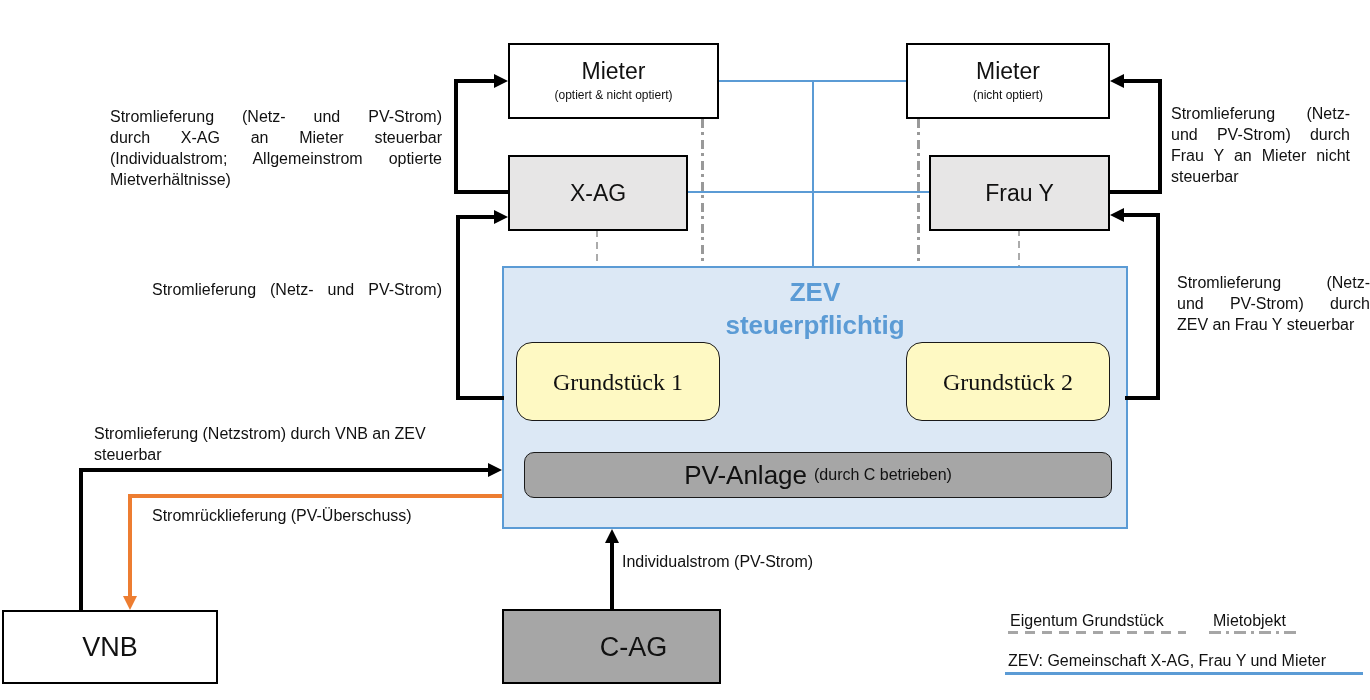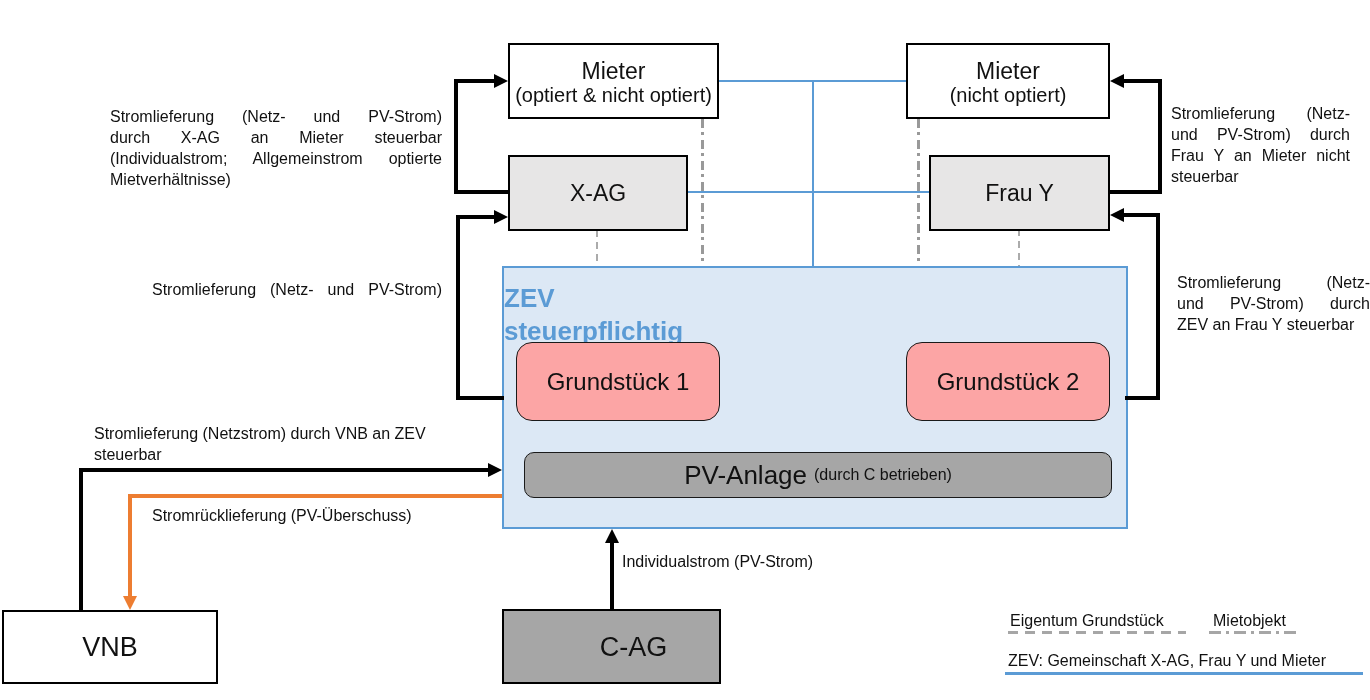--- a/index.html
+++ b/index.html
@@ -6,32 +6,32 @@
   .canvas{
     position:relative;width:1370px;height:700px;background:#ffffff;
     font-family:"Liberation Sans","DejaVu Sans",sans-serif;color:#111;overflow:hidden;
   }
   .abs{position:absolute;box-sizing:border-box;}
   
   .box{display:flex;flex-direction:column;align-items:center;justify-content:center;text-align:center;}
   .box-white{background:#ffffff;border:2.5px solid #000;}
   .box-lgray{background:#e7e6e6;border:2.5px solid #000;}
   .box-dgray{background:#a6a6a6;border:2.5px solid #000;}
-  .box-round{background:#fca5a5;border:1.5px solid #1a1a1a;border-radius:16px;}
+  .box-round{background:#fef9c3;border:1.5px solid #1a1a1a;border-radius:16px;font-family:Liberation Serif, serif;}
   .pv-bar{background:#a6a6a6;border:1.5px solid #1a1a1a;border-radius:10px;
     display:flex;align-items:center;justify-content:center;}
   .t-lg{font-size:23px;line-height:28px;}
   .t-xl{font-size:27px;line-height:30px;}
   .t-md{font-size:24px;line-height:28px;}
-  .t-sub{font-size:20px;line-height:20px;}
+  .t-sub{font-size:12px;line-height:20px;}
   .pv-title{font-size:26px;}
   .pv-sub{font-size:16px;margin-left:7px;}
   
   .zev{background:#dce8f5;border:2px solid #5b9bd5;}
-  .zev-title{position:absolute;left:0;top:14px;width:100%;
+  .zev-title{position:absolute;left:0;top:8px;width:100%;text-align:center;
     color:#5b9bd5;font-weight:bold;font-size:26px;line-height:33px;}
   
   .blue-line{background:#5b9bd5;}
   .vdash{background:repeating-linear-gradient(to bottom,#ababab 0 7px,transparent 7px 12px);}
   .vdashdot{background:repeating-linear-gradient(to bottom,#999 0 9px,transparent 9px 13px,#999 13px 16px,transparent 16px 21px);}
   .blk{background:#000;}
   .org{background:#ED7D31;}
   
   .ah{width:0;height:0;border-style:solid;}
   .ah-right{border-width:7px 0 7px 14px;border-color:transparent transparent transparent #000;}

